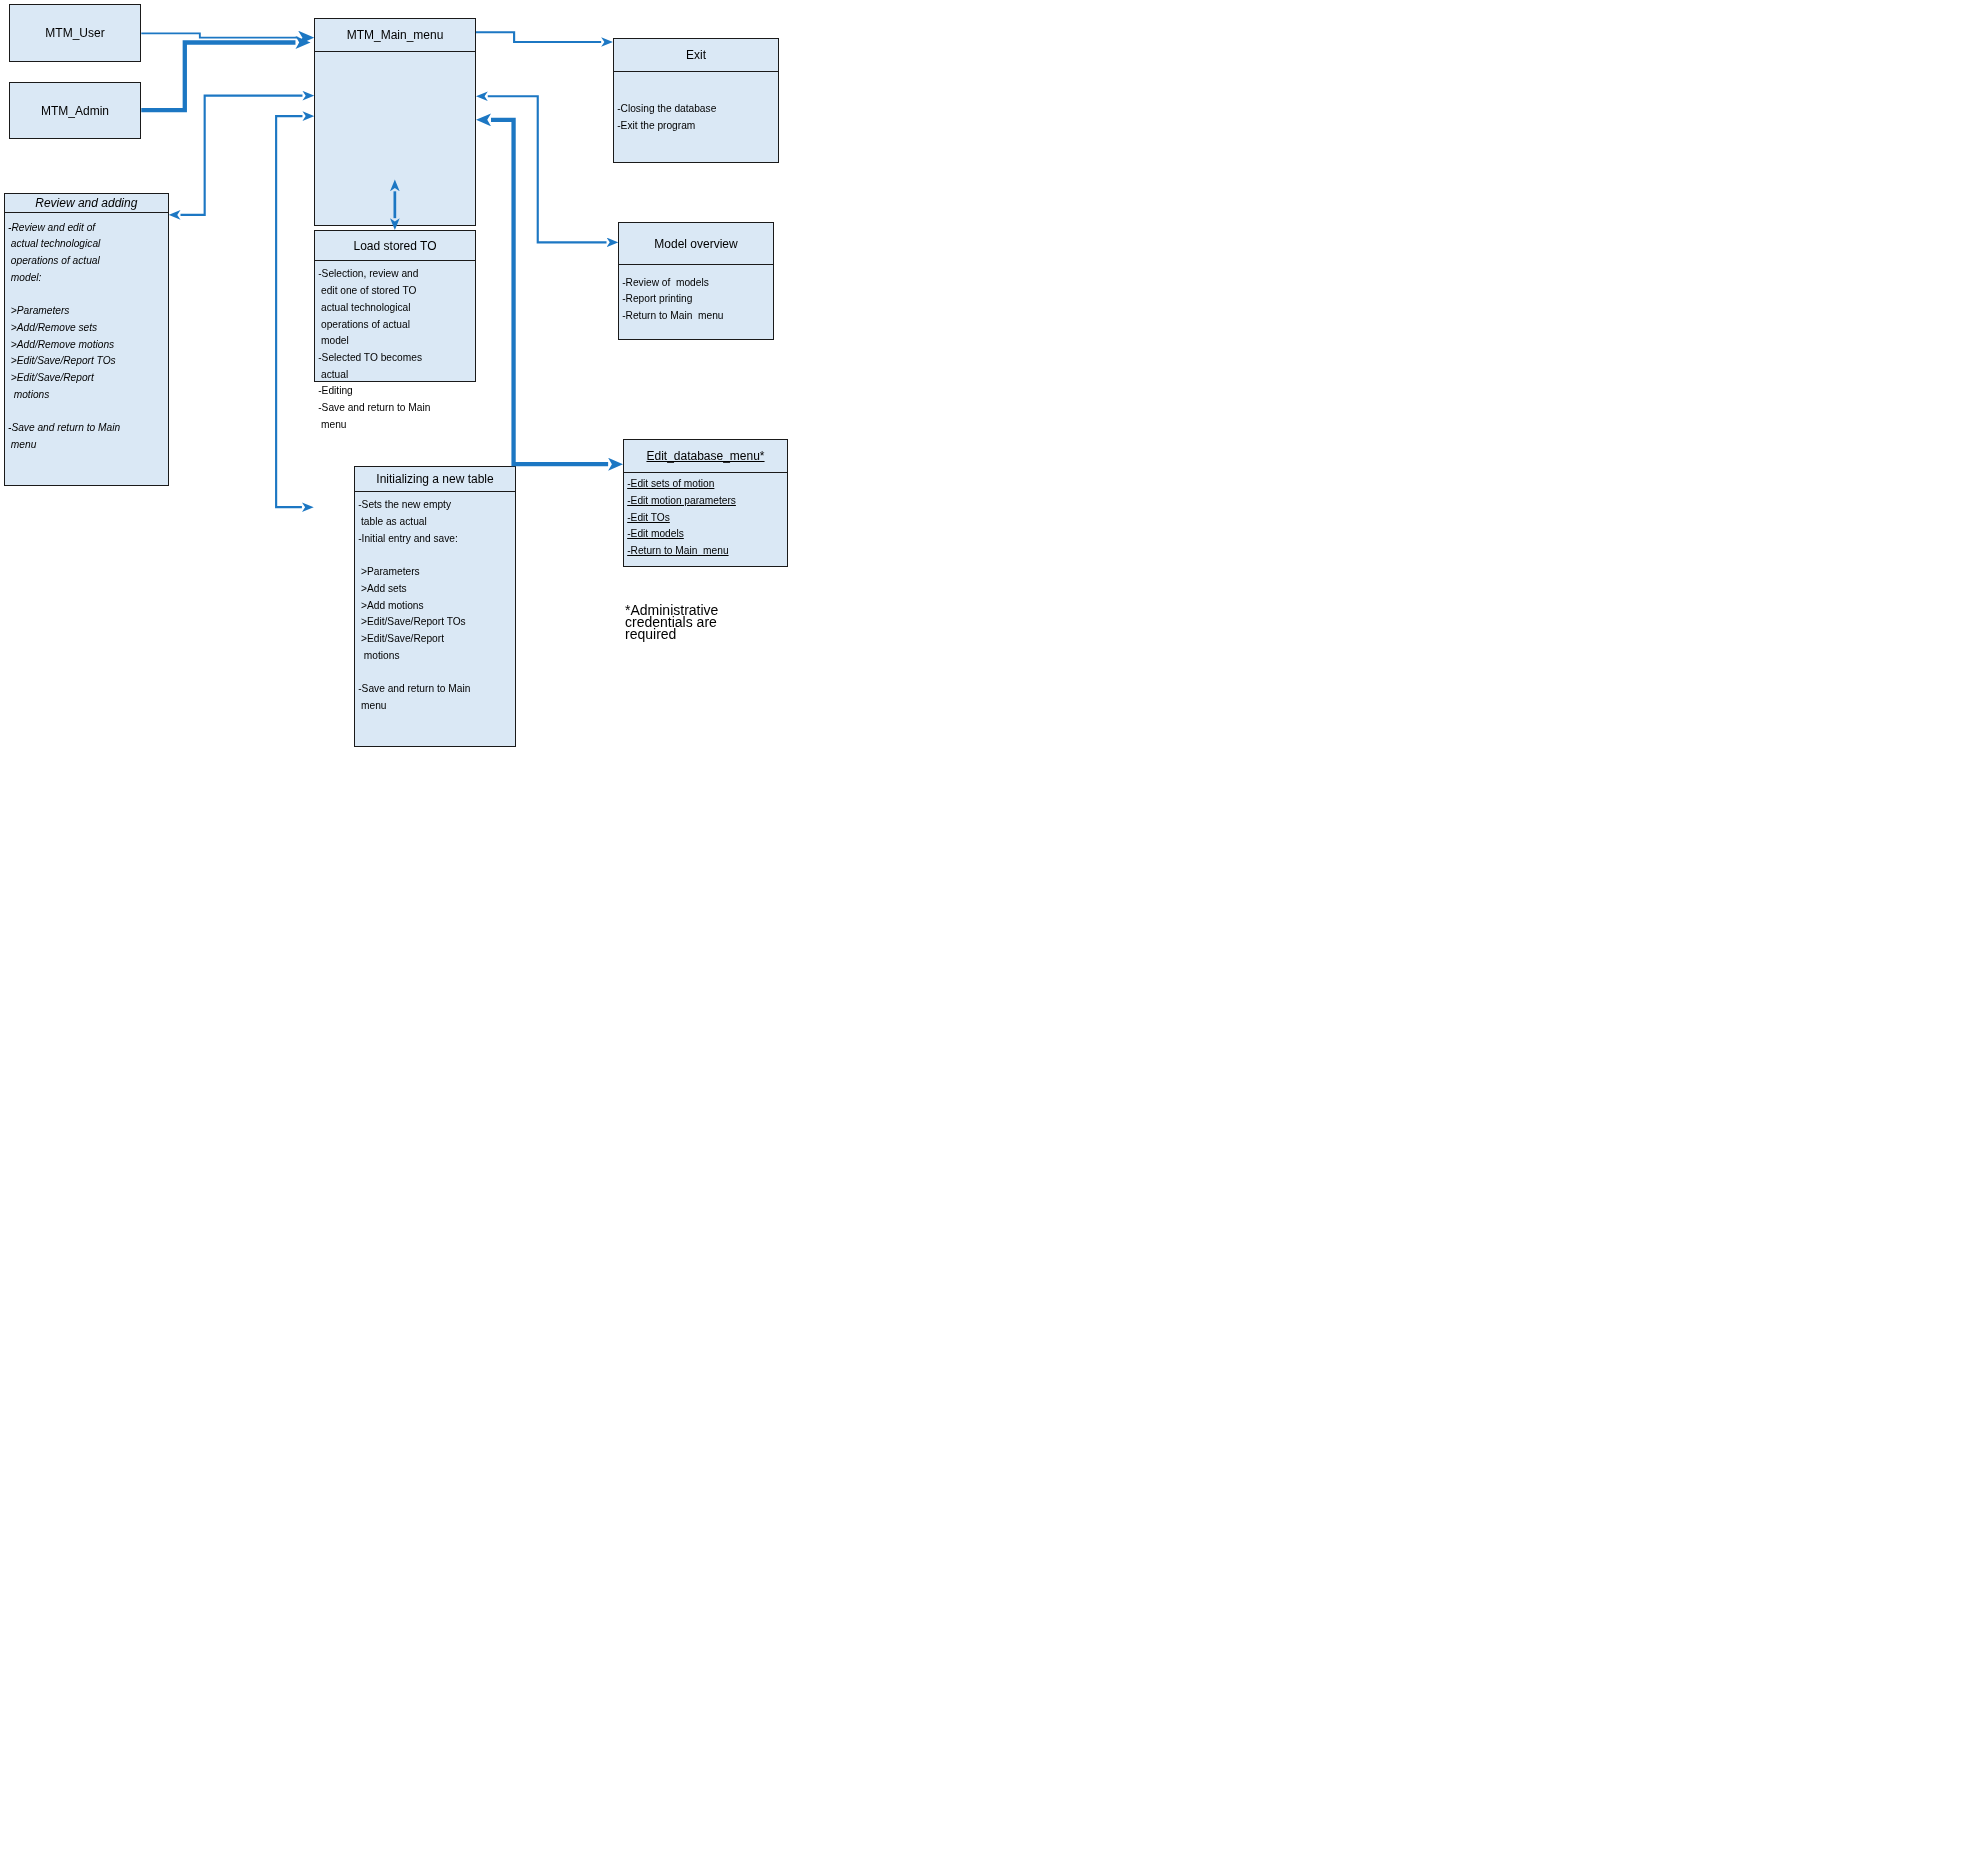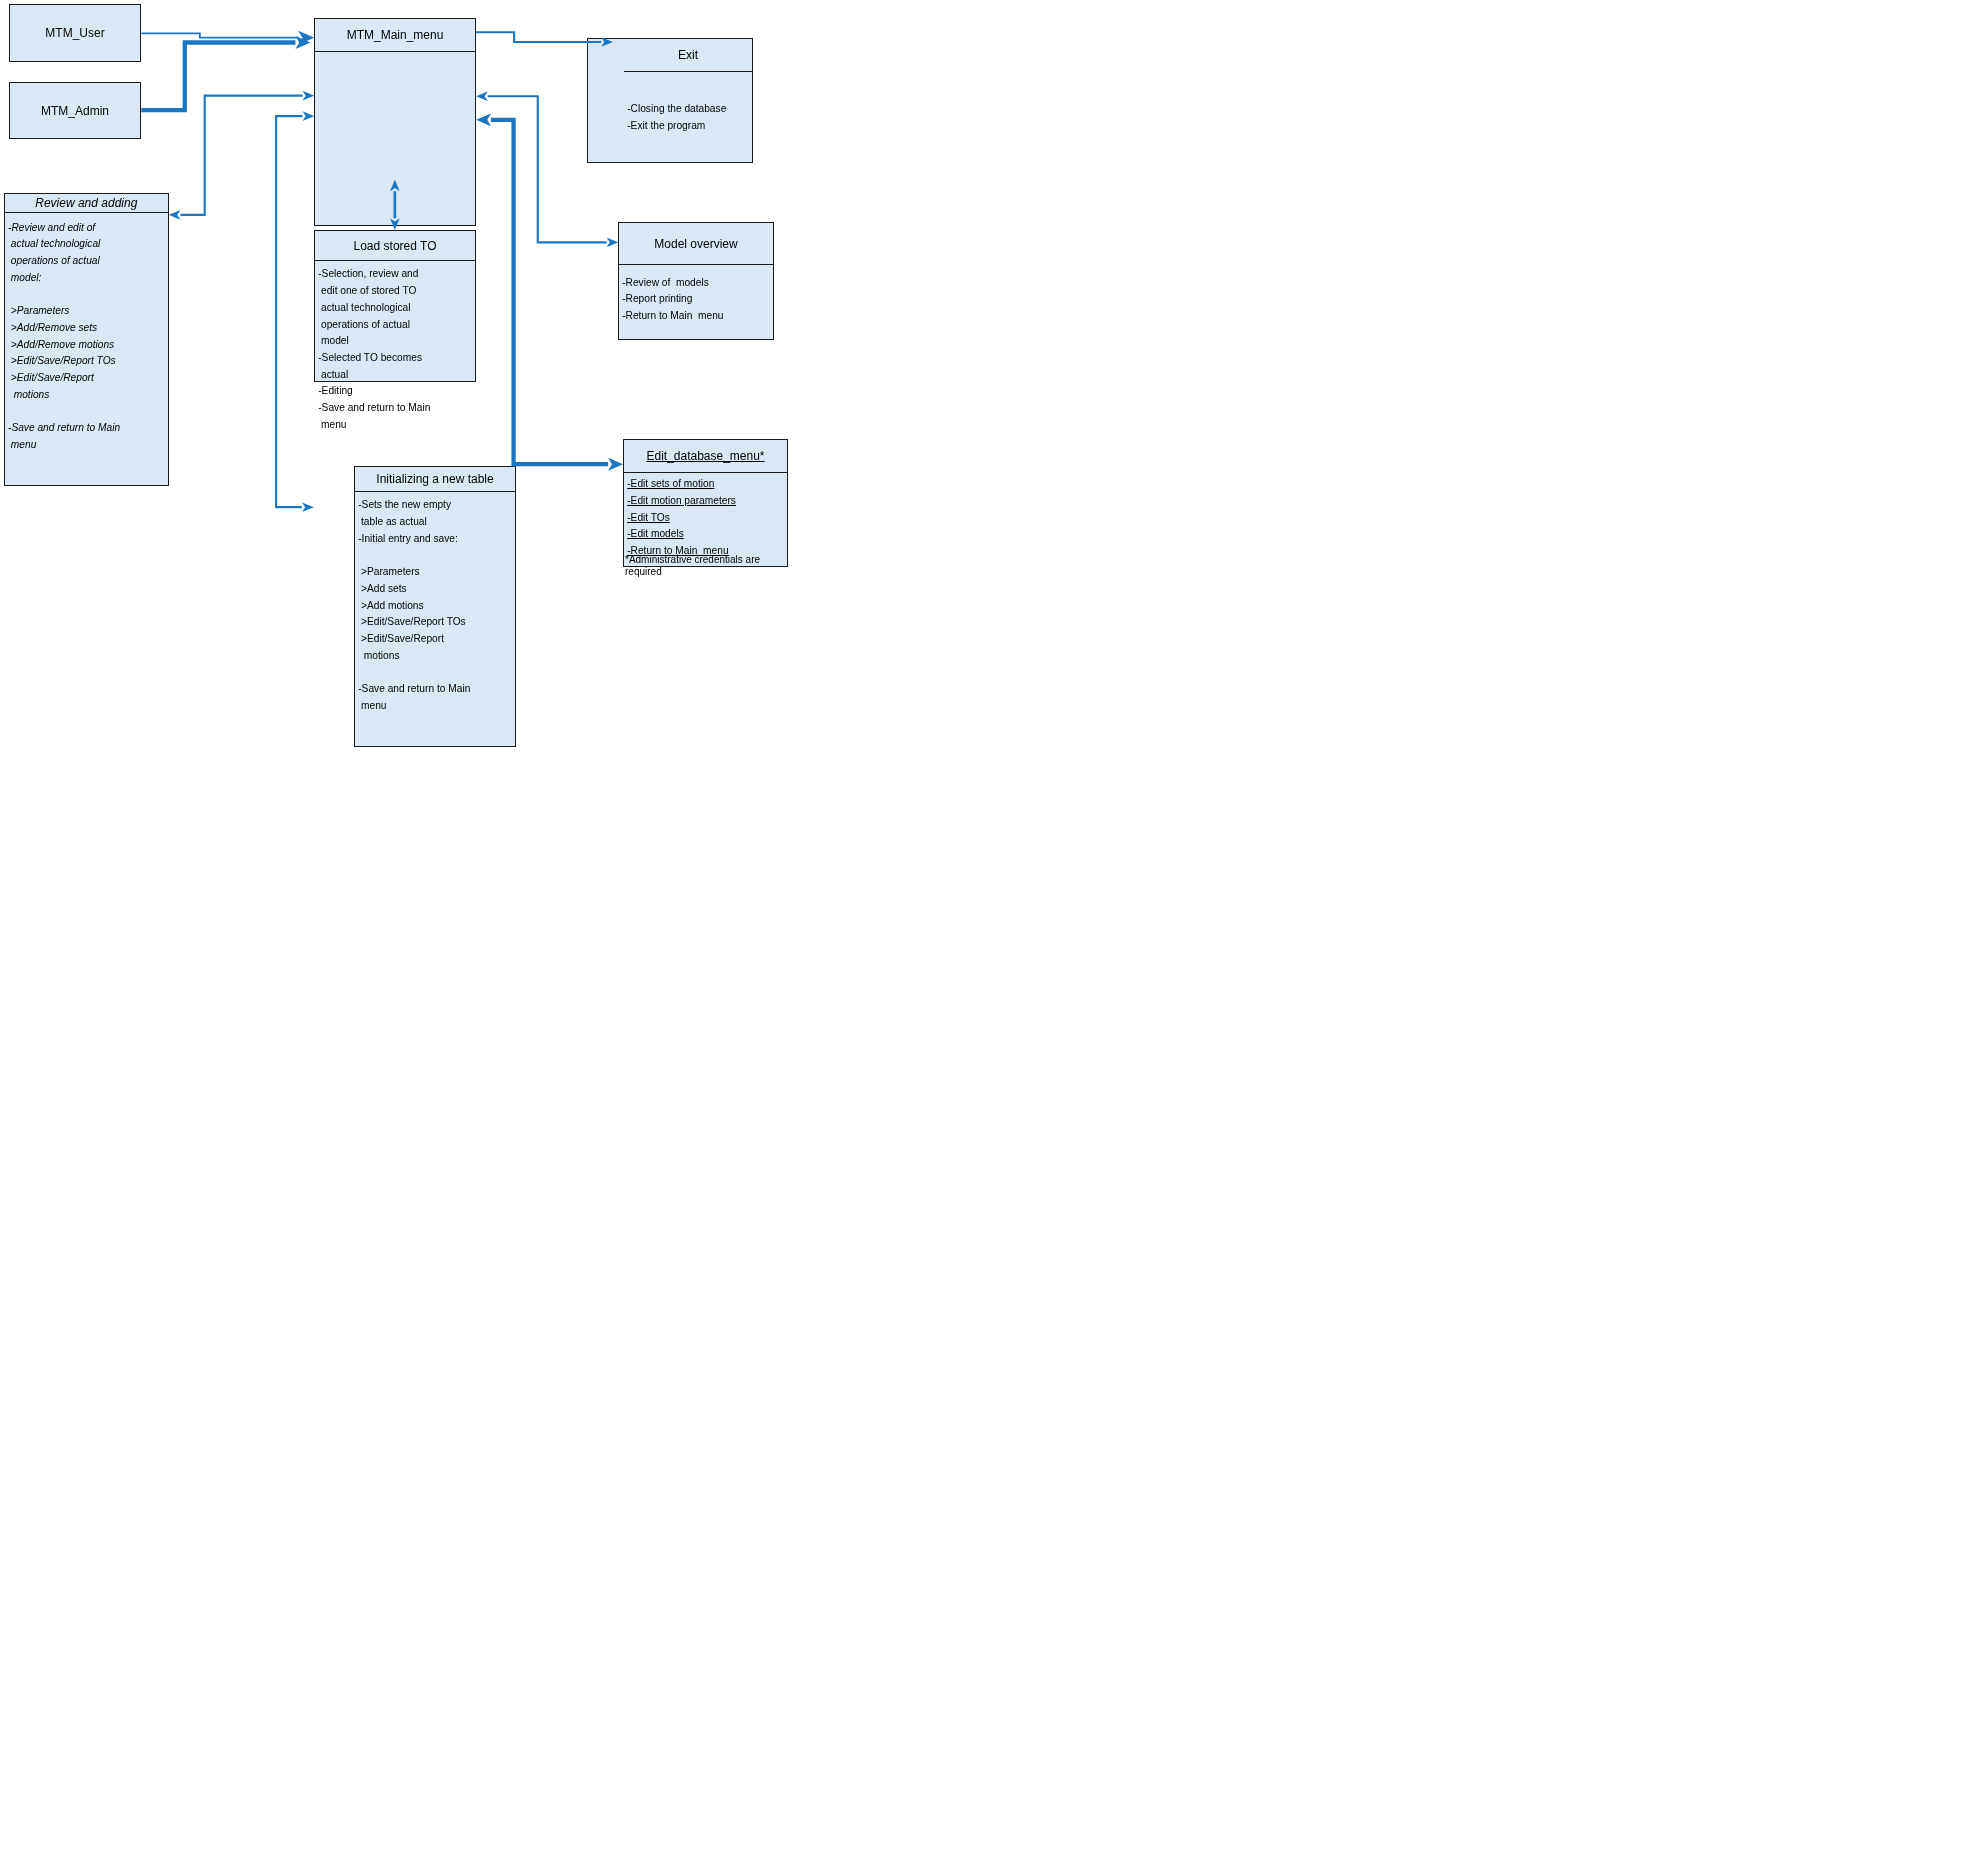--- a/index.html
+++ b/index.html
@@ -26,41 +26,41 @@
   .uml-body{
     font-size:10.2px;line-height:16.7px;white-space:pre-wrap;
     padding:0 3.2px;box-sizing:border-box;overflow:hidden;
   }
   
   .n-user {left:9px;  top:4.3px;   width:132px;height:58px;}
   .n-admin{left:9px;  top:82px; width:132px;height:57px;}
   .n-menu {left:314px; top:18px;  width:162px;height:208px;}
   .n-menu  .uml-title{height:33px;}
   .n-menu  .uml-body {padding-top:10.7px;}
-  .n-exit {left:587px;top:38px;  width:166px;height:125px;padding-left:36px;}
+  .n-exit {left:613px;top:38px;  width:166px;height:125px;}
   .n-exit  .uml-title{height:33px;}
   .n-exit  .uml-body {padding-top:29px;}
   .n-review{left:3.8px;  top:193px; width:165px;height:293px;font-style:italic;}
   .n-review .uml-title{height:19.3px;}
   .n-review .uml-body {padding-top:6.4px;}
   .n-load {left:314px; top:230px; width:162px;height:152px;}
   .n-load  .uml-title{height:30px;}
   .n-load  .uml-body {padding-top:5.4px;}
   .n-model{left:618px;top:222px; width:156px;height:118px;}
   .n-model .uml-title{height:42px;}
   .n-model .uml-body {padding-top:9.7px;}
   .n-editdb{left:623px;top:439px;width:165px;height:128px;text-decoration:underline;}
   .n-editdb .uml-title{height:33px;}
   .n-editdb .uml-body {padding-top:3.2px;}
   .n-init {left:314px; top:466px; width:162px;height:281px;margin-left:40px;}
   .n-init  .uml-title{height:25px;}
   .n-init  .uml-body {padding-top:5.4px;}
   .footnote{
-    position:absolute;left:625px;top:554px;width:156px;
-    font-size:10px;line-height:11.8px;white-space:pre-wrap;
+    position:absolute;left:625px;top:605px;width:156px;
+    font-size:14px;line-height:11.8px;white-space:pre-wrap;
   }
   svg.connectors{
     position:absolute;left:0;top:0;width:794px;height:749px;
     pointer-events:none;
   }
   svg.connectors path.conn{fill:none;stroke:var(--arrow);}
   svg.connectors marker path{fill:var(--arrow);}
 </style>
 </head>
 <body>

